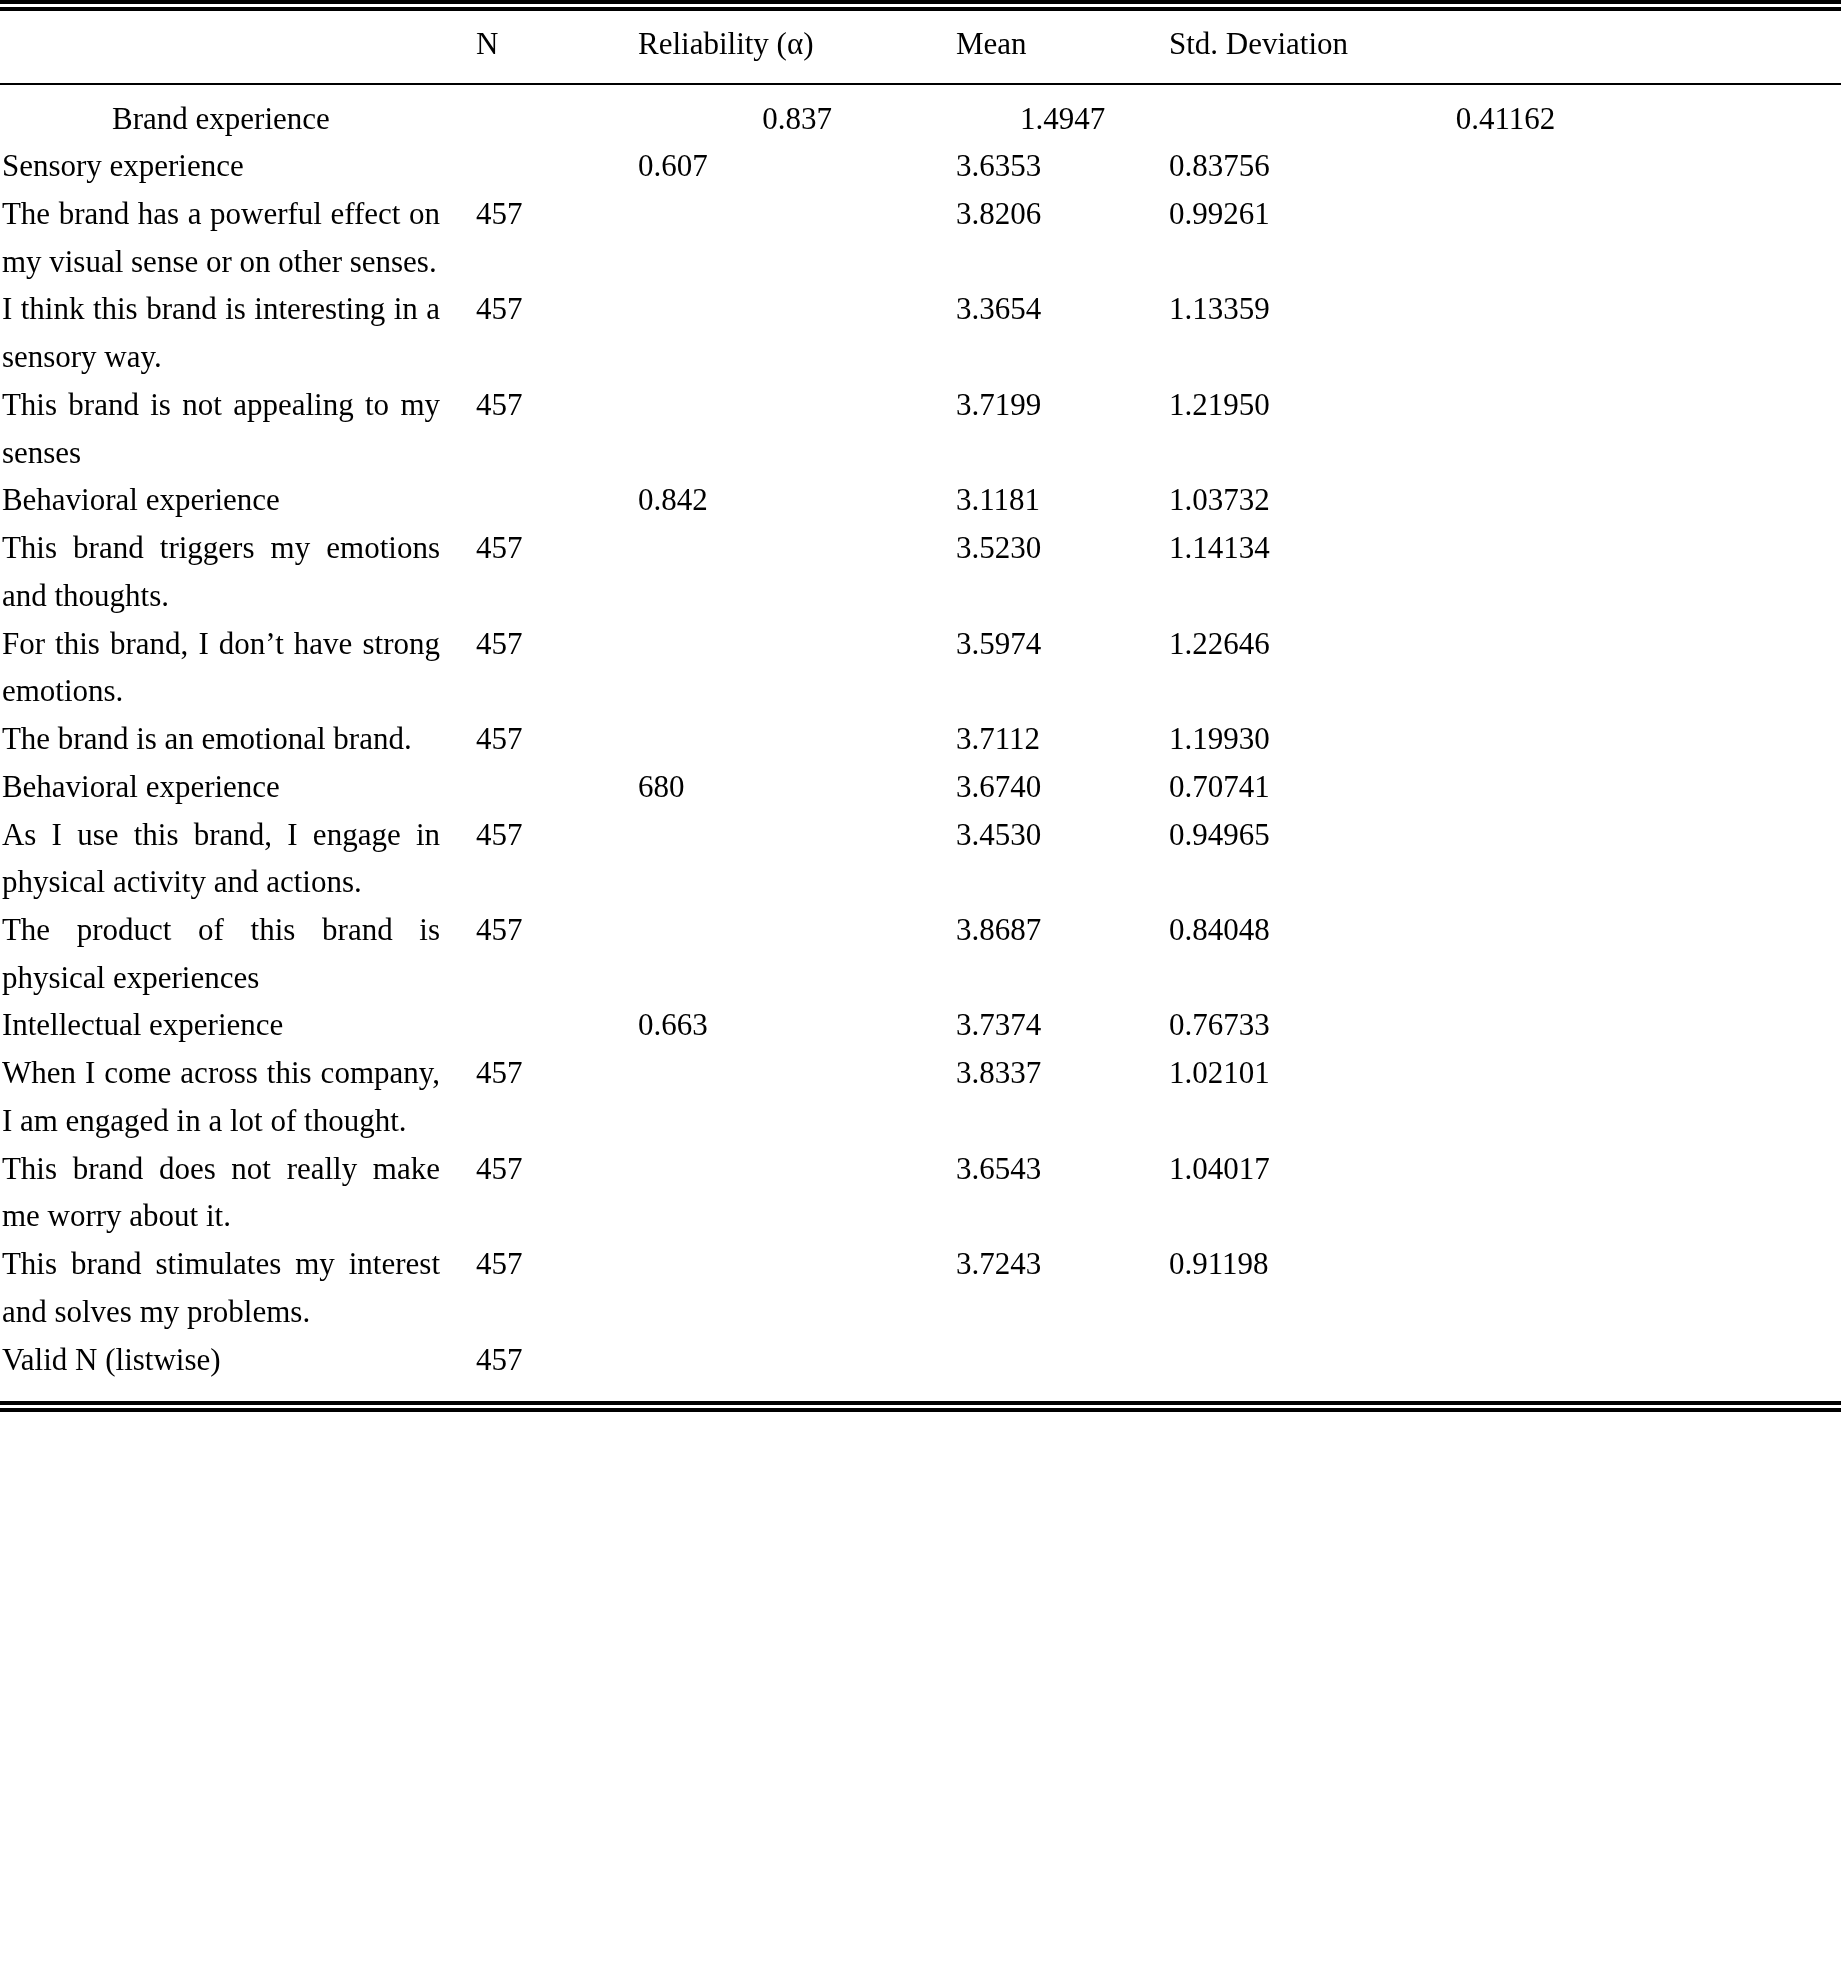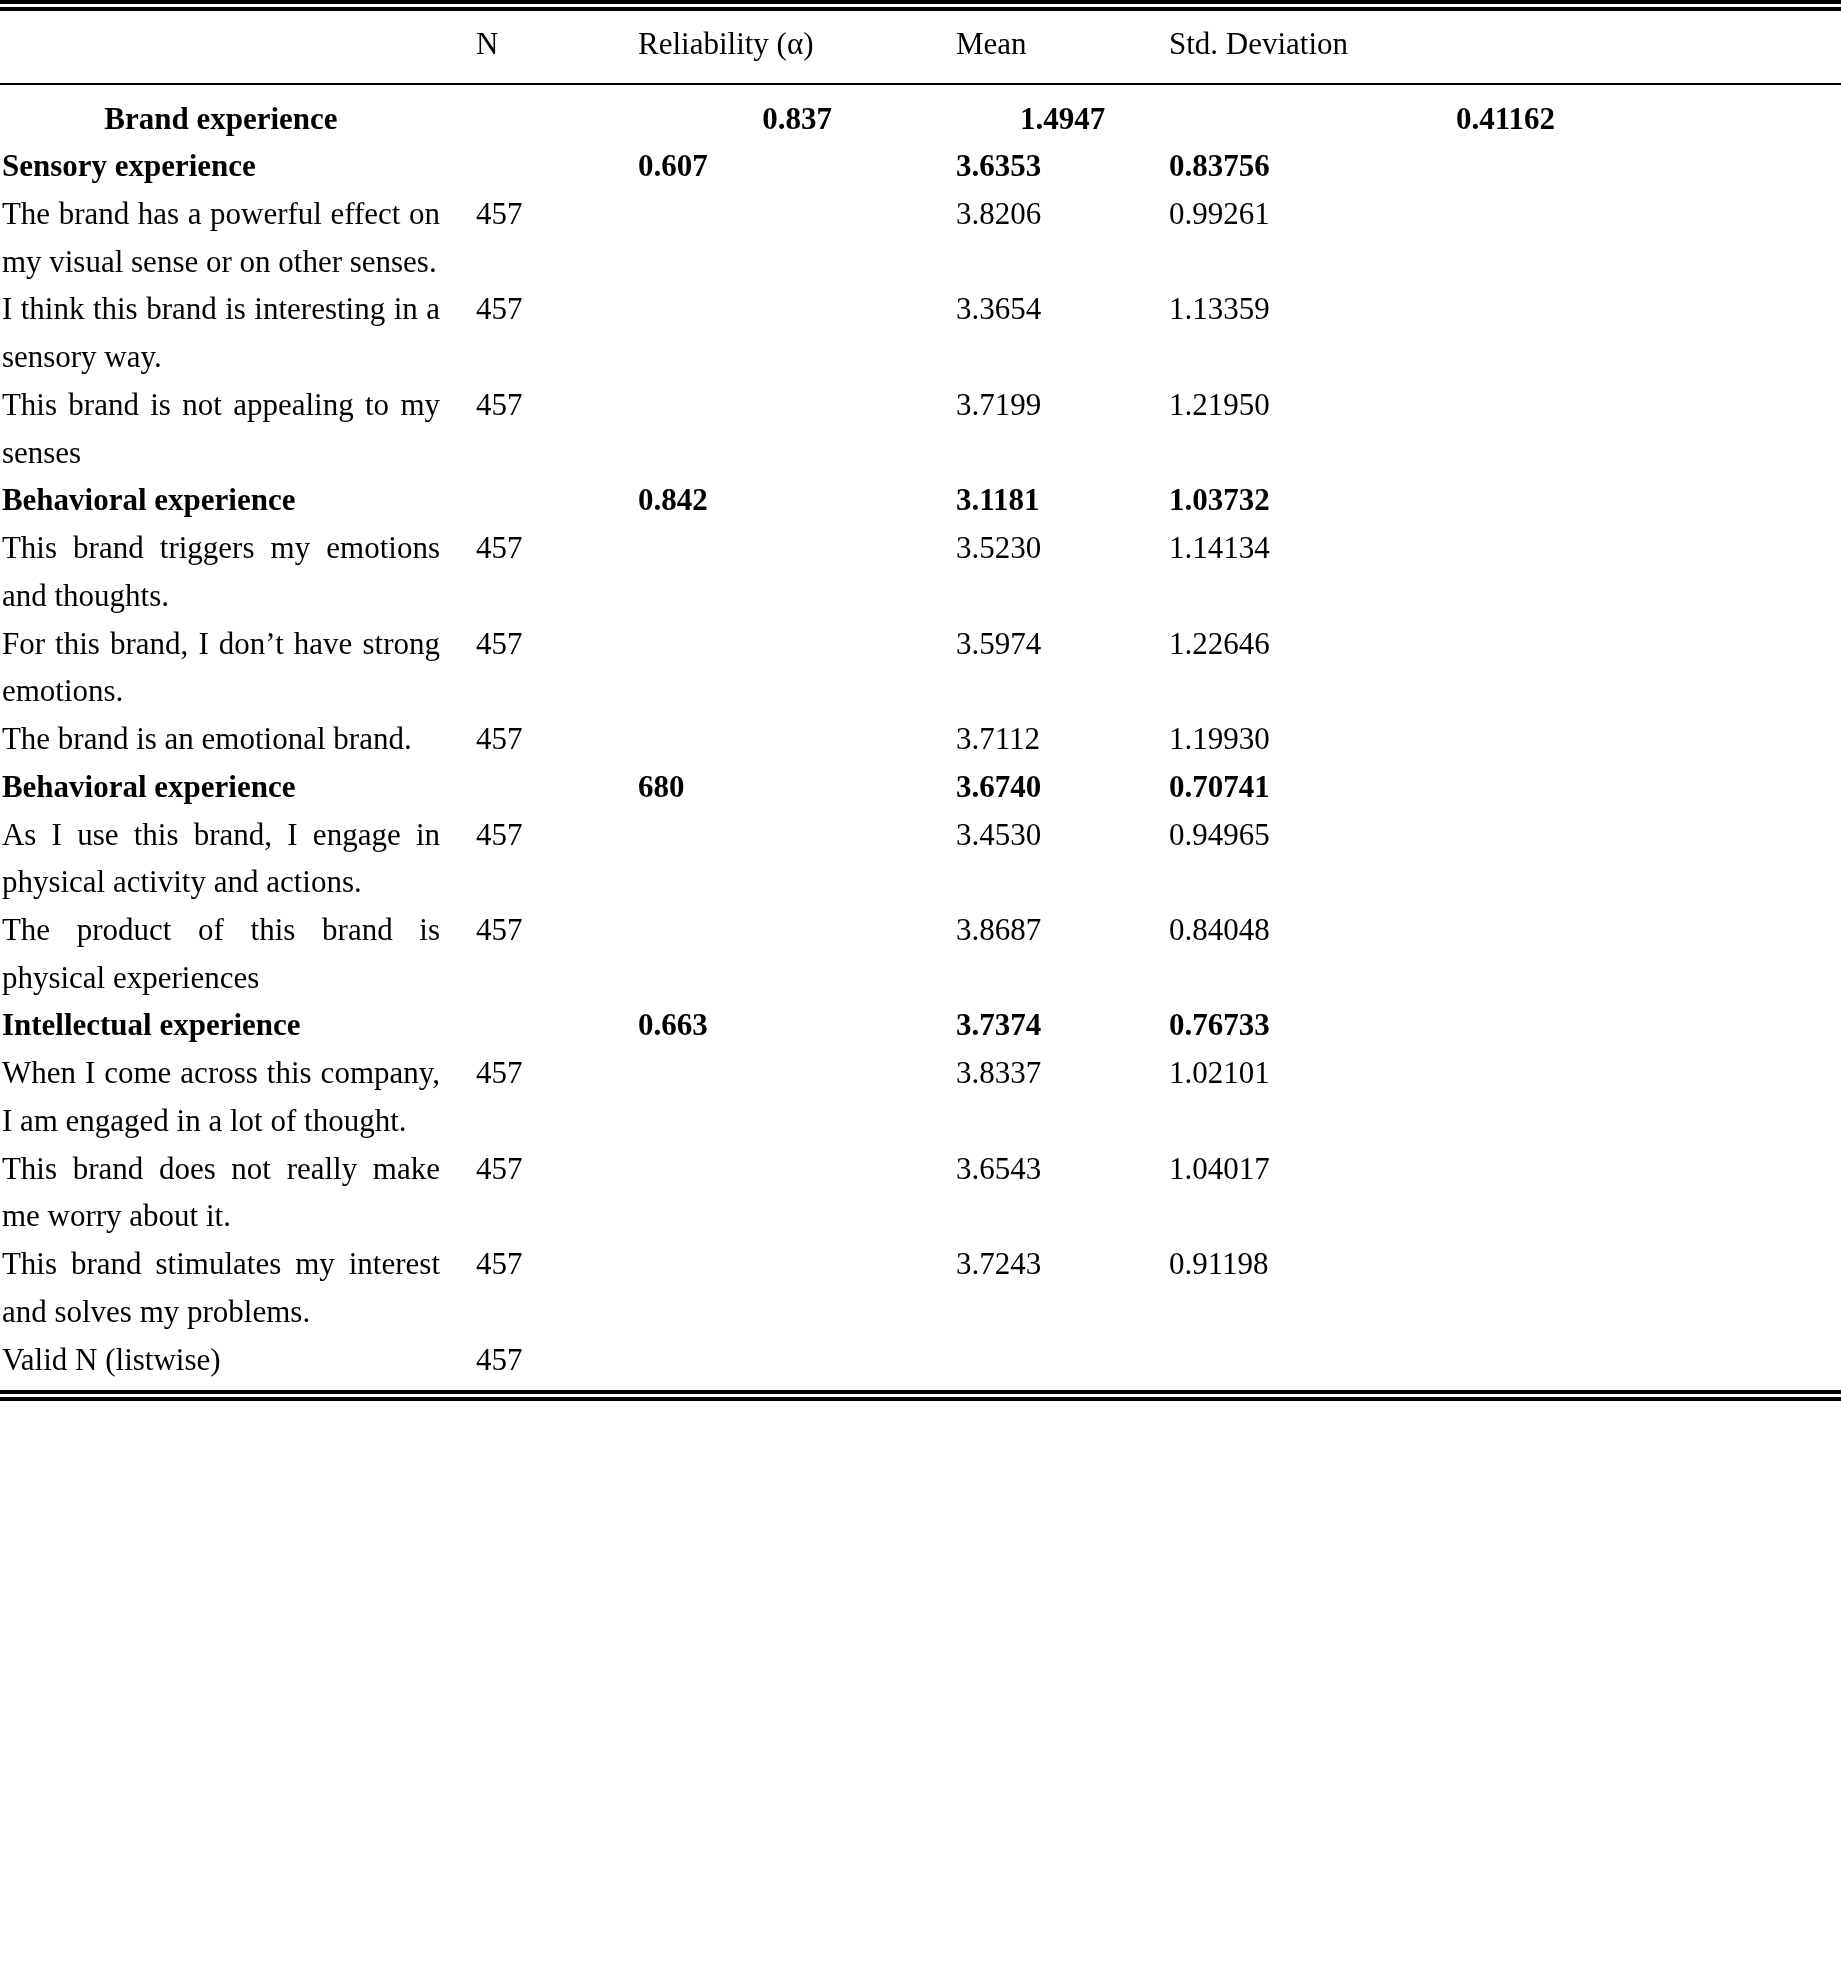--- a/index.html
+++ b/index.html
@@ -39,30 +39,30 @@
     border-bottom: 2.8px solid #000;
     font-size: 31px;
   }
 
   tbody td {
     vertical-align: top;
     padding: 0;
     text-align: left;
   }
   tbody tr:first-child td { padding-top: 9.4px; text-align: center; }
-  tbody tr:last-child td { padding-bottom: 7px; margin-left: 44px; }
+  tbody tr:last-child td { padding-bottom: 18px; margin-left: 44px; }
 
   td.label-cell {
     padding-left: 1.9px;
     padding-right: 36px;
     text-align: justify;
     text-justify: inter-word;
   }
   tr.bold-row td {
-    font-weight: bold;
+    font-weight: normal;
   }
 </style>
 </head>
 <body>
 
 <div class="stat-table-wrap">
   <table class="stat-table">
     <colgroup>
       <col class="c-label">
       <col class="c-n">

